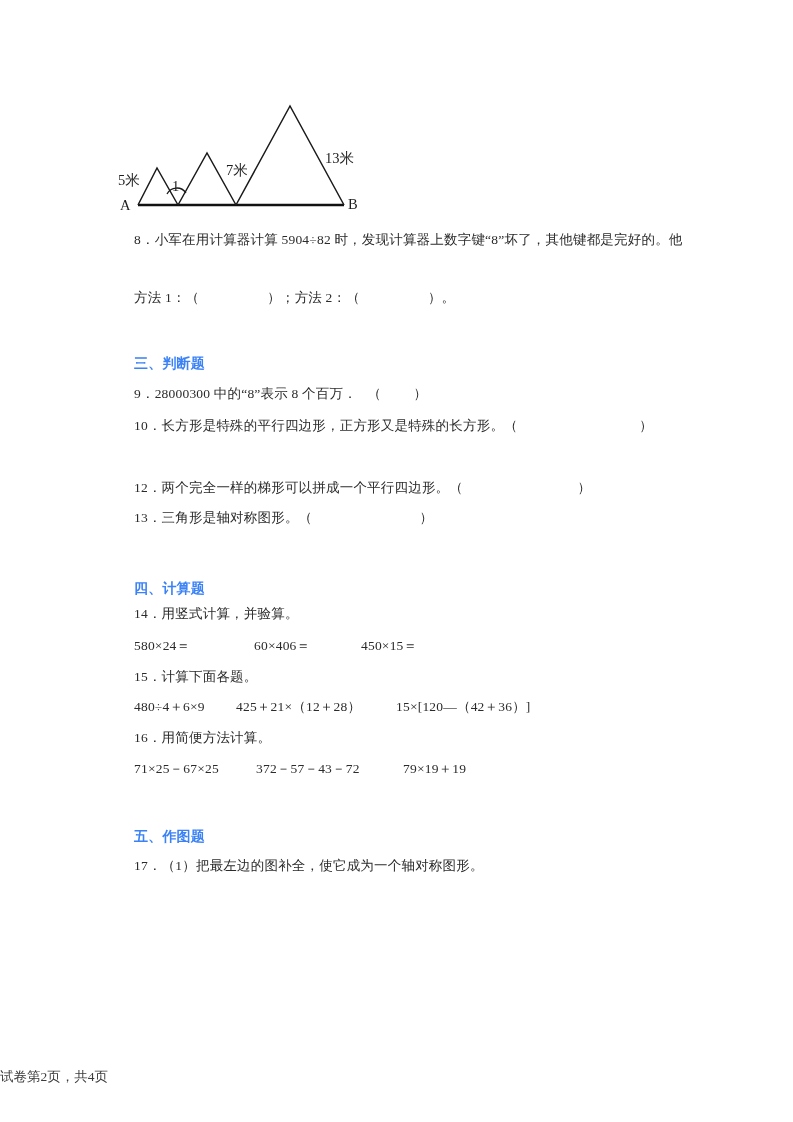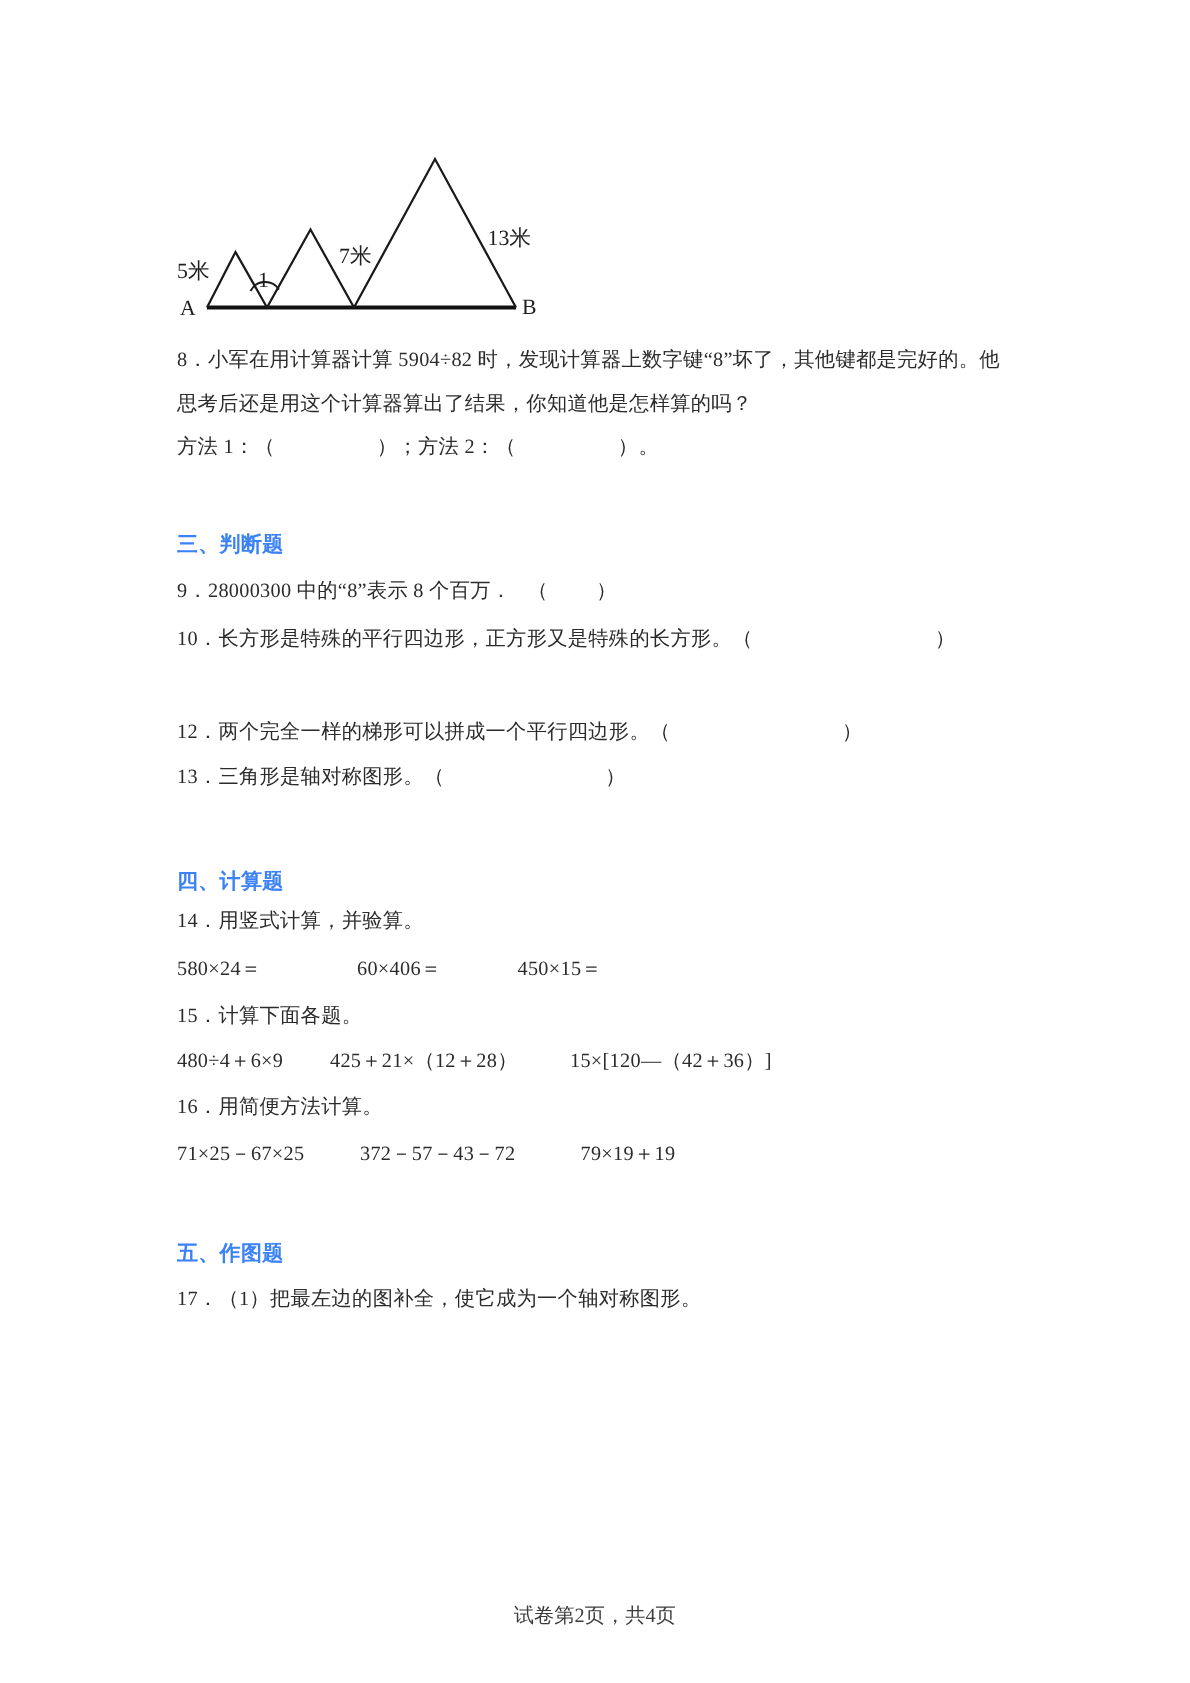--- a/index.html
+++ b/index.html
@@ -3,25 +3,25 @@
 <meta charset="utf-8">
 <style>
   html,body{margin:0;padding:0;}
   body{
     width:793px;height:1122px;background:#ffffff;position:relative;overflow:hidden;
     font-family:"Liberation Serif","DejaVu Serif",serif;
   }
   .page{position:absolute;left:0;top:0;width:793px;height:1122px;background:#ffffff;}
   .line{
     position:absolute;white-space:pre;font-size:13.5px;line-height:20px;
-    color:#2b2b2b;letter-spacing:0.2px;
+    color:#2b2b2b;letter-spacing:0.2px;margin-left:16px;
   }
   .sec{font-weight:bold;font-size:14px;color:#3b82f6;}
   .footer{
-    position:absolute;left:0;top:1068px;width:793px;text-align:center;
+    position:absolute;left:0;top:1068px;width:793px;
     font-size:13.5px;color:#3c3c3c;white-space:pre;
   }
   .figure{position:absolute;left:112px;top:85px;width:255px;height:132px;}
   .figure text{font-family:"Liberation Serif","DejaVu Serif",serif;font-size:14.5px;fill:#1e1e1e;}
   .figure .shape{fill:none;stroke:#1a1a1a;stroke-width:1.5;stroke-linejoin:miter;}
   .figure .base{stroke:#111;stroke-width:2.6;}
   .figure .arc{fill:none;stroke:#1a1a1a;stroke-width:1.3;}
 </style>
 </head>
 <body>
@@ -36,21 +36,20 @@
     <path class="arc" d="M 55 109 A 11 11 0 0 1 74 108"></path>
     <text x="6" y="100">5米</text>
     <text x="60" y="106">1</text>
     <text x="114" y="90">7米</text>
     <text x="213" y="78">13米</text>
     <text x="8" y="125">A</text>
     <text x="236" y="124">B</text>
   </svg>
 
   <div class="line" style="left:118px;top:230px">8．小军在用计算器计算 5904÷82 时，发现计算器上数字键“8”坏了，其他键都是完好的。他</div>
-  <div class="line" style="left:118px;top:259px">思考后还是用这个计算器算出了结果，你知道他是怎样算的吗？</div>
   <div class="line" style="left:118px;top:288px">方法 1：（                   ）；方法 2：（                   ）。</div>
 
   <div class="line sec" style="left:118px;top:354px">三、判断题</div>
   <div class="line" style="left:118px;top:384px">9．28000300 中的“8”表示 8 个百万．   （         ）</div>
   <div class="line" style="left:118px;top:416px">10．长方形是特殊的平行四边形，正方形又是特殊的长方形。（                                  ）</div>
   <div class="line" style="left:118px;top:478px">12．两个完全一样的梯形可以拼成一个平行四边形。（                                ）</div>
   <div class="line" style="left:118px;top:508px">13．三角形是轴对称图形。（                              ）</div>
 
   <div class="line sec" style="left:118px;top:579px">四、计算题</div>
   <div class="line" style="left:118px;top:604px">14．用竖式计算，并验算。</div>

